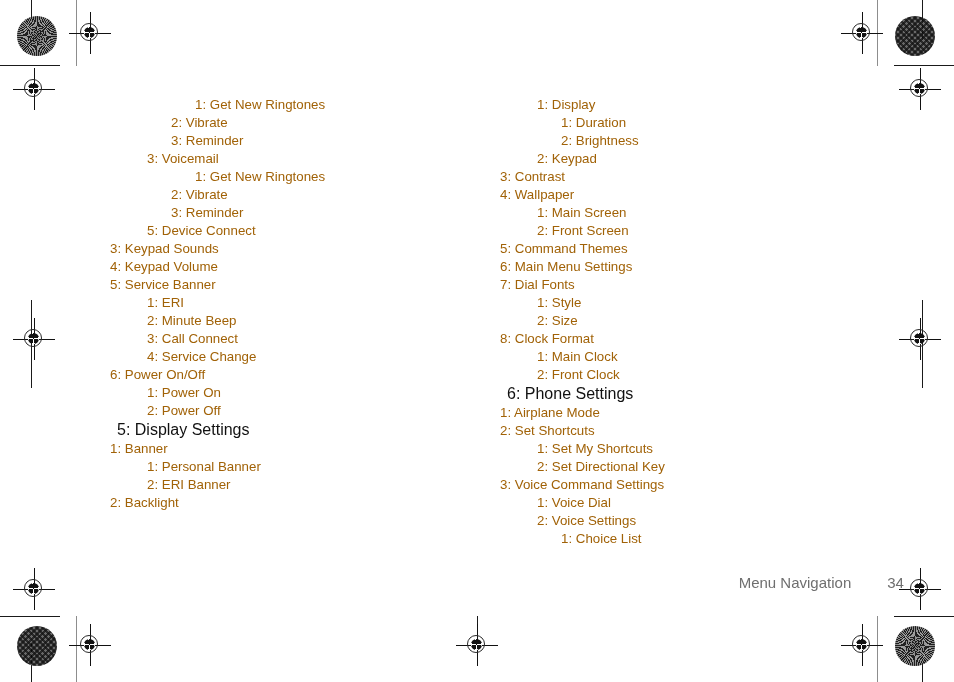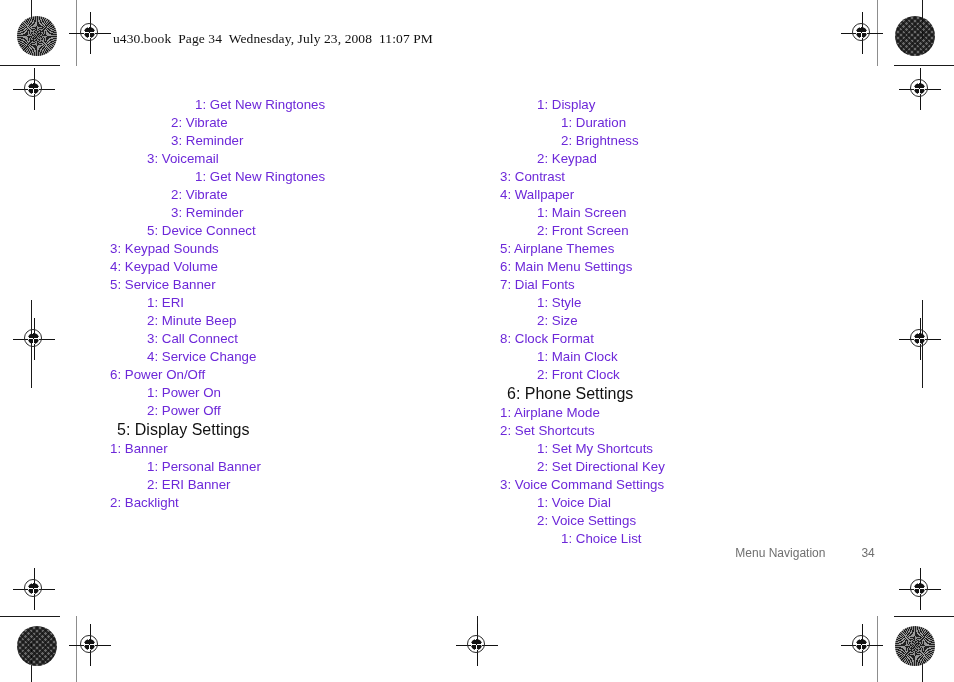--- a/index.html
+++ b/index.html
@@ -95,40 +95,40 @@
   .column {
     position: absolute;
     top: 96px;
   }
   #col-left  { left: 110px; width: 330px; }
   #col-right { left: 500px; width: 330px; }
 
   .entry {
     font-size: 13.3px;
     line-height: 18px;
-    color: #6d28d9;
+    color: #a16207;
     white-space: pre;
   }
   .entry.level-1 { padding-left: 37px; }
   .entry.level-2 { padding-left: 61px; }
   .entry.level-3 { padding-left: 85px; }
 
   .entry.heading {
     font-size: 16px;
     line-height: 20px;
     padding-left: 7px;
     color: #111;
   }
 
   
   .footer {
     position: absolute;
     left: 722px;
-    top: 532px;
-    font-size: 12px;
+    top: 557px;
+    font-size: 15px;
     color: #6f6f6f;
     white-space: pre;
   }
   .footer .page-no { margin-left: 36px; }
 </style>
 </head>
 <body>
 
 <div id="page">
 
@@ -217,21 +217,20 @@
     <span class="v-line"></span>
     <span class="ring"></span>
     <span class="core"></span>
   </div>
 
   <div class="starburst" style="left:17px;  top:16px;"></div>
   <div class="weave" style="left:895px; top:16px;"></div>
   <div class="weave" style="left:17px;  top:626px;"></div>
   <div class="starburst" style="left:895px; top:626px;"></div>
 
-  <div class="doc-header">u430.book  Page 34  Wednesday, July 23, 2008  11:07 PM</div>
 
   <div class="column" id="col-left">
       <div class="entry level-3">1: Get New Ringtones</div>
       <div class="entry level-2">2: Vibrate</div>
       <div class="entry level-2">3: Reminder</div>
       <div class="entry level-1">3: Voicemail</div>
       <div class="entry level-3">1: Get New Ringtones</div>
       <div class="entry level-2">2: Vibrate</div>
       <div class="entry level-2">3: Reminder</div>
       <div class="entry level-1">5: Device Connect</div>
@@ -253,21 +252,21 @@
     </div>
   <div class="column" id="col-right">
       <div class="entry level-1">1: Display</div>
       <div class="entry level-2">1: Duration</div>
       <div class="entry level-2">2: Brightness</div>
       <div class="entry level-1">2: Keypad</div>
       <div class="entry level-0">3: Contrast</div>
       <div class="entry level-0">4: Wallpaper</div>
       <div class="entry level-1">1: Main Screen</div>
       <div class="entry level-1">2: Front Screen</div>
-      <div class="entry level-0">5: Airplane Themes</div>
+      <div class="entry level-0">5: Command Themes</div>
       <div class="entry level-0">6: Main Menu Settings</div>
       <div class="entry level-0">7: Dial Fonts</div>
       <div class="entry level-1">1: Style</div>
       <div class="entry level-1">2: Size</div>
       <div class="entry level-0">8: Clock Format</div>
       <div class="entry level-1">1: Main Clock</div>
       <div class="entry level-1">2: Front Clock</div>
       <div class="entry heading">6: Phone Settings</div>
       <div class="entry level-0">1: Airplane Mode</div>
       <div class="entry level-0">2: Set Shortcuts</div>

